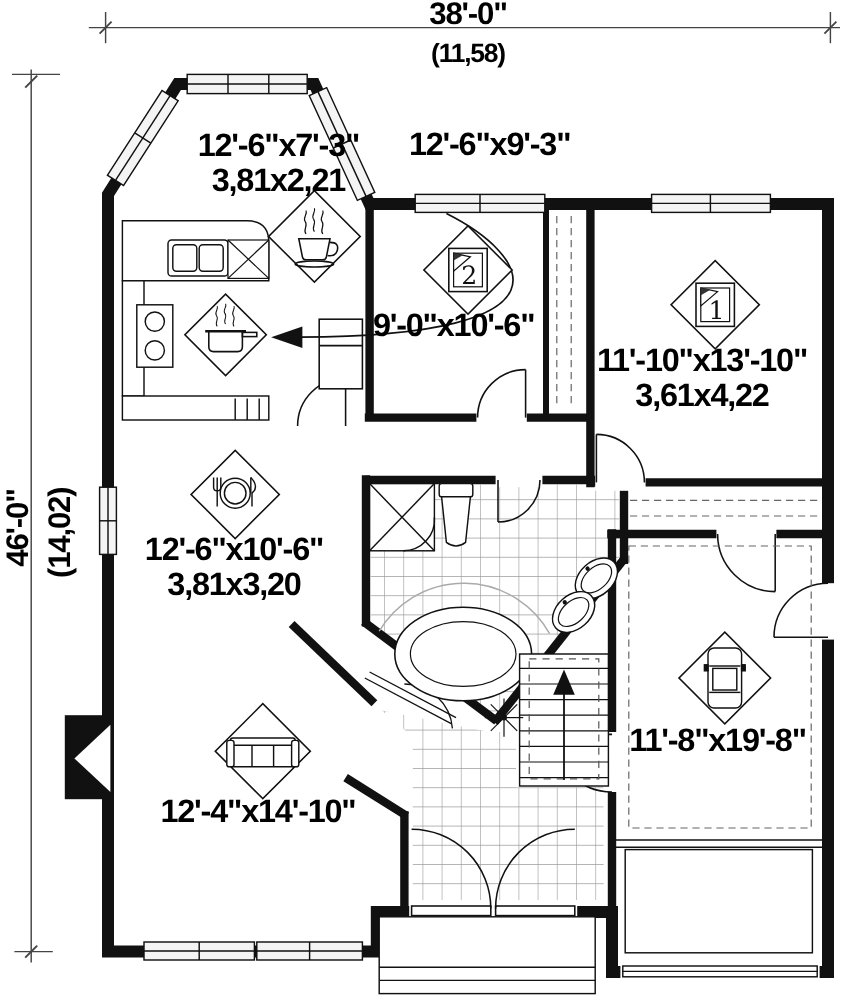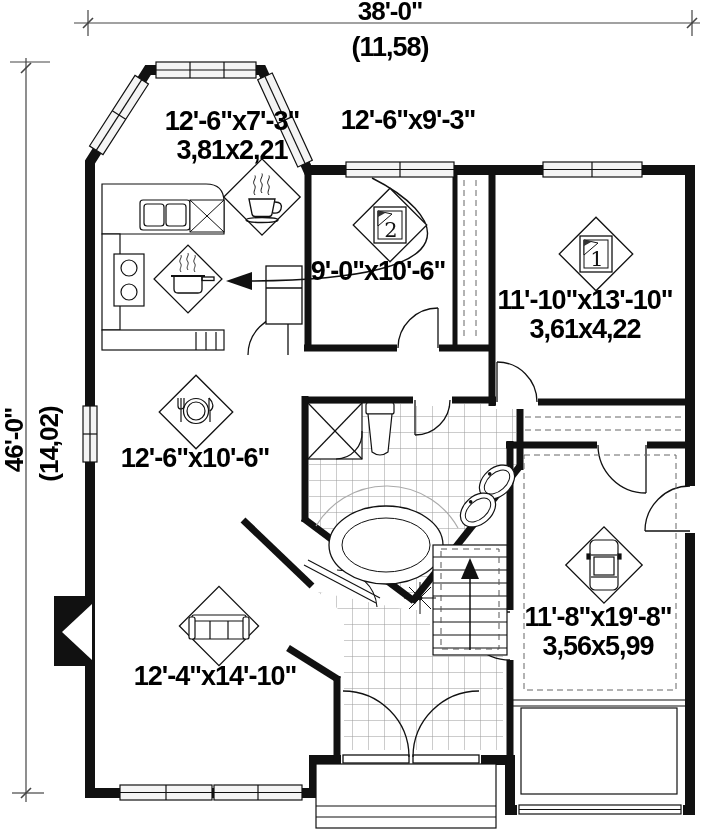--- a/index.html
+++ b/index.html
@@ -362,21 +362,21 @@
       <line x1="-13" y1="12" x2="13" y2="12"></line>
       <rect x="-17" y="-11" width="3" height="5" fill="#111"></rect>
       <rect x="14" y="-11" width="3" height="5" fill="#111"></rect>
     </g>
   </g>
 </svg>
 
 <div class="dimh" style="left:270px;top:-4px;font-size:26px;">
   <span>38'-0"</span>
 </div>
-<div class="dimh" style="left:270px;top:32px;font-size:27px;">
+<div class="dimh" style="left:270px;top:32px;font-size:22px;">
   <span>(11,58)</span>
 </div>
 <div class="vdim" style="left:-56px;top:427px;">
   <span>46'-0"</span>
 </div>
 <div class="vdim" style="left:-21px;top:431px;">
   <span>(14,02)</span>
 </div>
 
 <div class="lbl" style="left:112px;top:107px;">
@@ -388,22 +388,22 @@
 </div>
 <div class="lbl" style="left:258px;top:257px;">
   <span>9'-0"x10'-6"</span>
 </div>
 <div class="lbl" style="left:465px;top:286px;">
   <span>11'-10"x13'-10"</span>
   <span>3,61x4,22</span>
 </div>
 <div class="lbl" style="left:75px;top:444px;">
   <span>12'-6"x10'-6"</span>
+  <span>3,81x3,20</span>
 </div>
 <div class="lbl" style="left:95px;top:662px;">
   <span>12'-4"x14'-10"</span>
 </div>
 <div class="lbl" style="left:478px;top:603px;">
   <span>11'-8"x19'-8"</span>
-  <span>3,56x5,99</span>
 </div>
 
 </div>
 
 </body></html>

